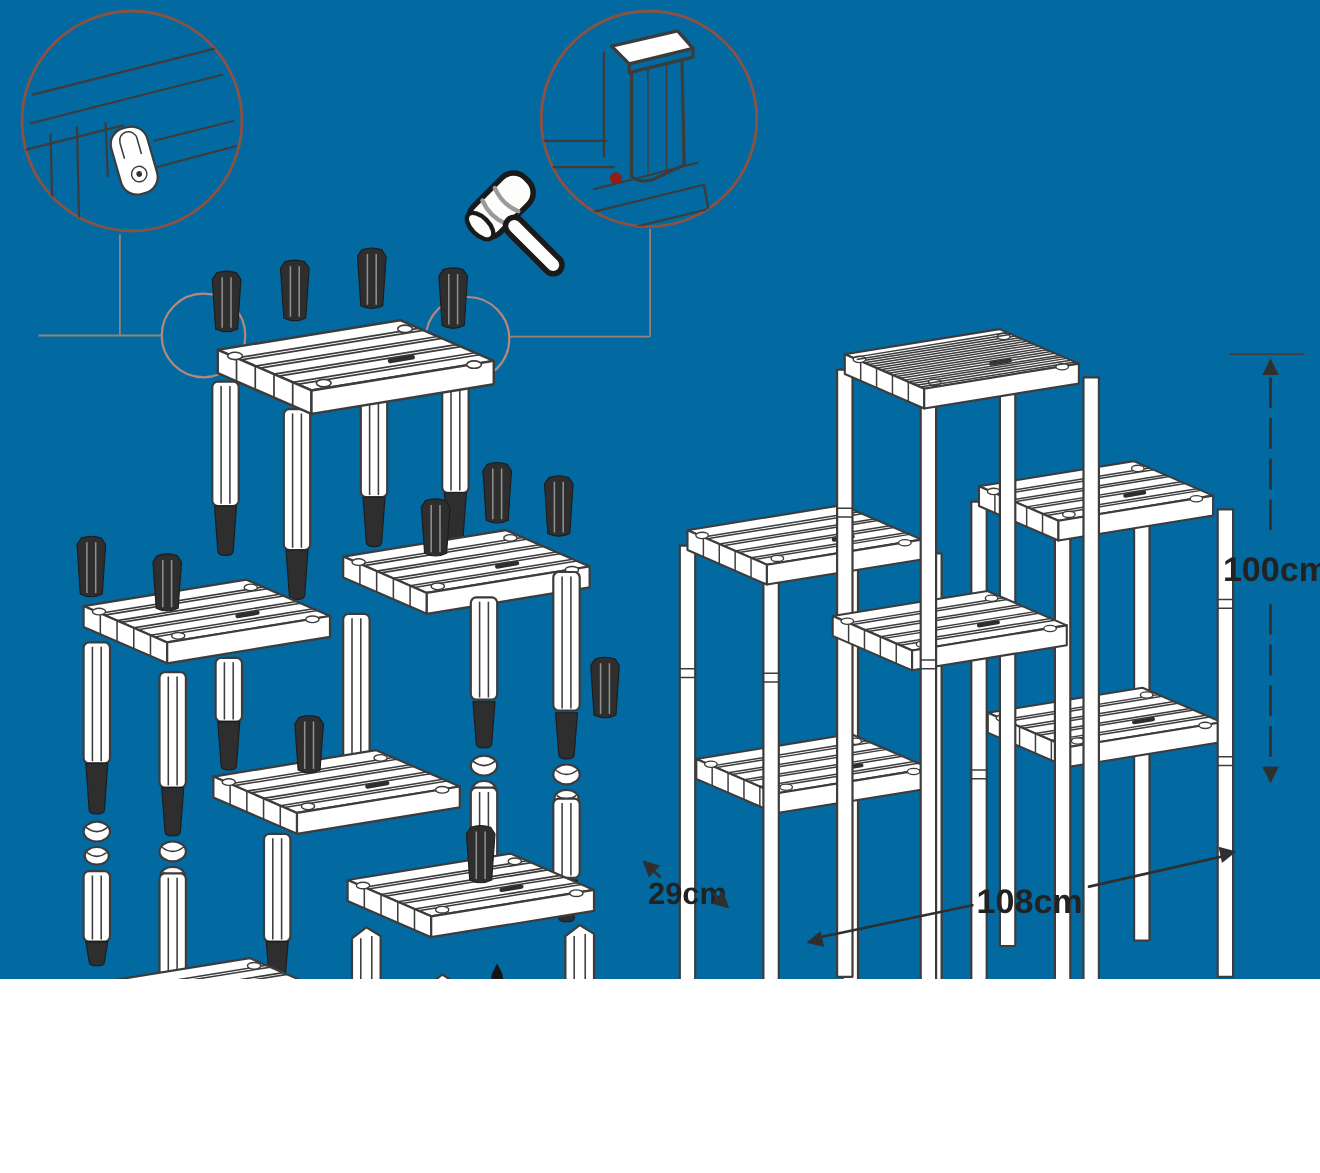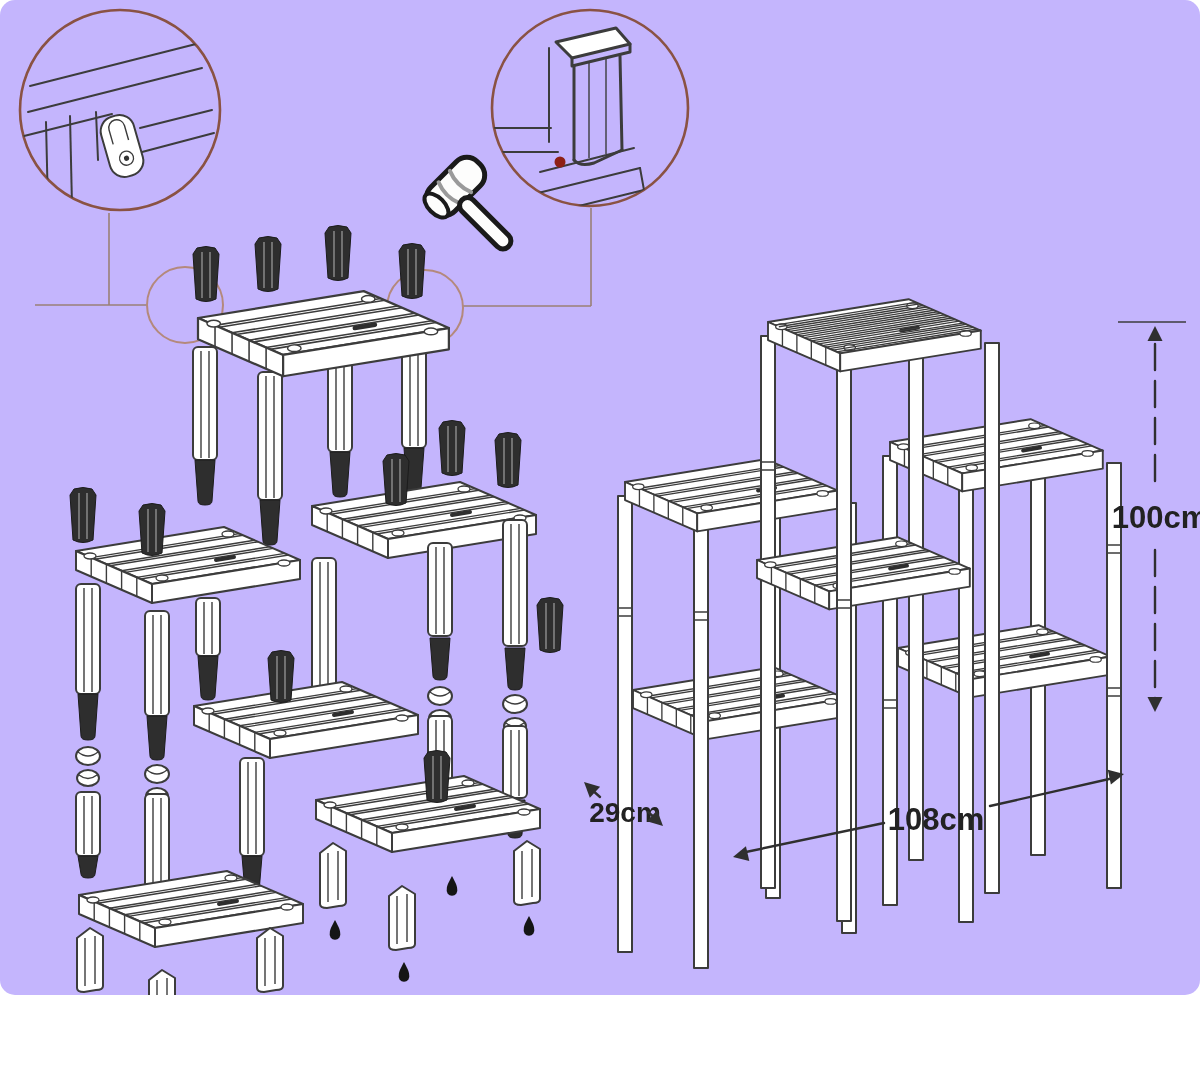--- a/index.html
+++ b/index.html
@@ -1,17 +1,17 @@
 <!DOCTYPE html>
 <html><head>
 <meta charset="utf-8">
 <style>
   html,body{margin:0;padding:0;background:#ffffff;}
-  .page{position:relative;width:1200px;height:995px;background:#c4b5fd;overflow:hidden;
-        font-family:"Liberation Sans",sans-serif;border-radius:15px;}
+  .page{position:relative;width:1200px;height:890px;background:#0369a1;overflow:hidden;
+        font-family:"Liberation Sans",sans-serif;}
   svg{display:block}
   .ln{stroke:#3c3c3c;stroke-width:2;fill:none;stroke-linecap:round;stroke-linejoin:round;}
   .thin{stroke:#3c3c3c;stroke-width:1.4;fill:none;}
   .fw{fill:#ffffff;}
   .dk{fill:#2e2e2e;stroke:#1c1c1c;stroke-width:1;}
   .streak{stroke:#8f8f8f;stroke-width:1.4;fill:none;}
   .hole{fill:#ffffff;stroke:#3c3c3c;stroke-width:1.3;}
   .slot{stroke:#2e2e2e;stroke-width:4;fill:none;stroke-linecap:round;}
   .callout{stroke:#8a5243;stroke-width:2.6;fill:none;}
   .hilite{stroke:#b4897c;stroke-width:2;fill:none;}

